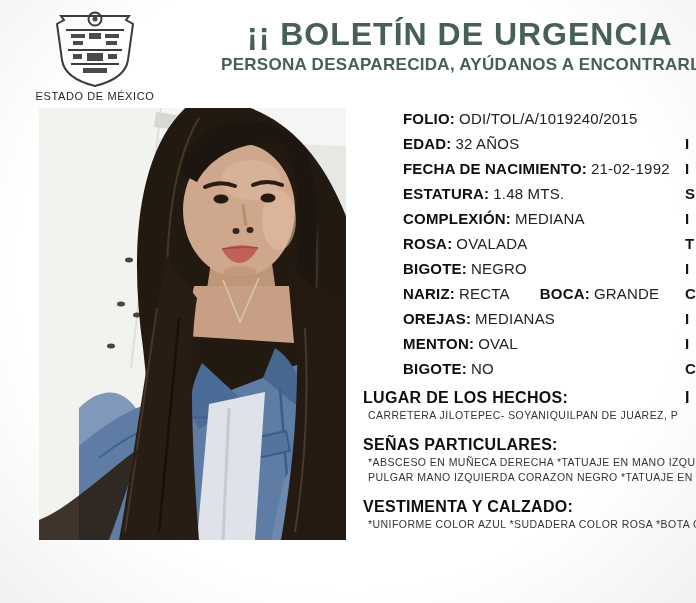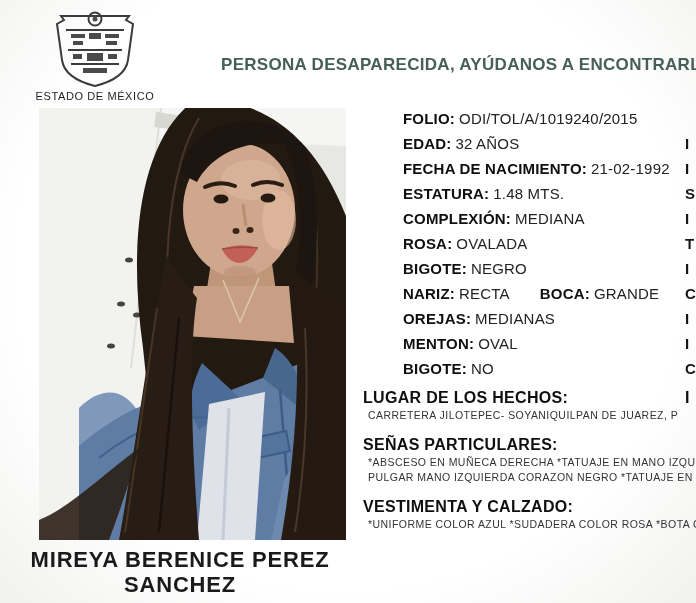--- a/index.html
+++ b/index.html
@@ -76,20 +76,21 @@
         <rect x="38" y="45" width="16" height="8"></rect>
         <rect x="24" y="46" width="9" height="5"></rect>
         <rect x="59" y="46" width="9" height="5"></rect>
         <rect x="34" y="60" width="24" height="5"></rect>
         <circle cx="46" cy="11" r="2.5"></circle>
       </g>
     </svg>
     <div class="logo-caption">ESTADO DE MÉXICO</div>
   </div>
 
+  <div class="title">¡¡ BOLETÍN DE URGENCIA</div>
   <div class="subtitle">PERSONA DESAPARECIDA, AYÚDANOS A ENCONTRARLA</div>
 
   <div class="photo">
     <svg width="307" height="432" viewBox="0 0 307 432">
 
       <rect width="307" height="432" fill="#e7e7e4"></rect>
       <polygon points="0,0 307,0 307,38 0,26" fill="#f5f5f3"></polygon>
       <polygon points="0,0 122,0 96,432 0,432" fill="#f2f2ef"></polygon>
       <line x1="150" y1="0" x2="108" y2="310" stroke="#cdcdc8" stroke-width="3"></line>
       <line x1="122" y1="0" x2="92" y2="260" stroke="#dededa" stroke-width="2"></line>
@@ -153,21 +154,20 @@
       <path d="M128,148 C110,230 98,332 80,432 L160,432 C152,332 150,240 158,190 C147,176 136,162 128,148 Z" fill="#281d14"></path>
       <path d="M118,200 C106,280 96,360 86,424" stroke="#5c4531" stroke-width="2" fill="none" opacity=".6"></path>
       <path d="M140,210 C132,290 126,360 120,424" stroke="#120c08" stroke-width="2.5" fill="none" opacity=".7"></path>
       <path d="M252,158 C263,240 259,332 242,432 L307,432 L307,198 C289,188 268,176 252,158 Z" fill="#241a12"></path>
       <path d="M266,220 C270,290 266,360 256,424" stroke="#6e5640" stroke-width="2" fill="none" opacity=".5"></path>
 
       <path d="M100,340 C60,370 30,400 0,412 L0,432 L70,432 C82,400 92,370 100,340 Z" fill="#2a1f15" opacity=".9"></path>
     </svg>
   </div>
 
-  <div class="person-name">MIREYA BERENICE PEREZ SANCHEZ</div>
 
   <div class="details">
     <div id="rows">
         <div class="row"><span class="lbl">FOLIO:</span><span class="val">ODI/TOL/A/1019240/2015</span></div>
         <div class="row"><span class="lbl">EDAD:</span><span class="val">32 AÑOS</span><span class="edge">I</span></div>
         <div class="row"><span class="lbl">FECHA DE NACIMIENTO:</span><span class="val">21-02-1992</span><span class="edge">I</span></div>
         <div class="row"><span class="lbl">ESTATURA:</span><span class="val">1.48 MTS.</span><span class="edge">S</span></div>
         <div class="row"><span class="lbl">COMPLEXIÓN:</span><span class="val">MEDIANA</span><span class="edge">I</span></div>
         <div class="row"><span class="lbl">ROSA:</span><span class="val">OVALADA</span><span class="edge">T</span></div>
         <div class="row"><span class="lbl">BIGOTE:</span><span class="val">NEGRO</span><span class="edge">I</span></div>

